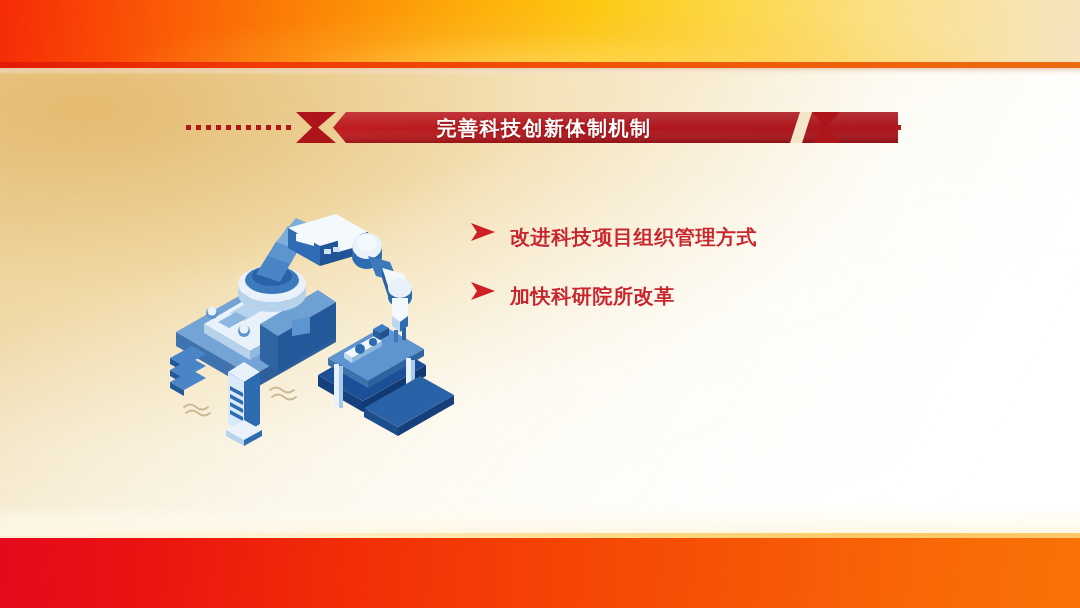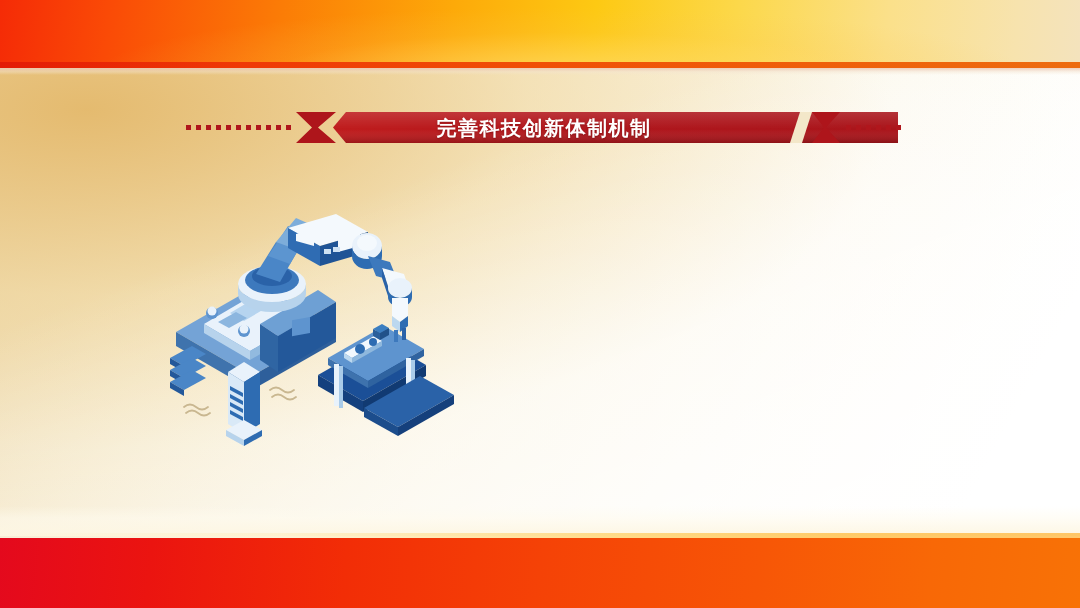--- a/index.html
+++ b/index.html
@@ -330,22 +330,38 @@
         <rect x="86" y="19" width="5" height="5"></rect>
         <rect x="96" y="19" width="5" height="5"></rect>
         <rect x="106" y="19" width="5" height="5"></rect>
       </g>
     </svg>
   </div>
 
   <div class="bullets">
 
 
-
-
+    <div class="bullet">
+      <span class="bullet-arrow">
+        <svg width="26" height="20" viewBox="0 0 26 20" xmlns="http://www.w3.org/2000/svg">
+          <path d="M1 1 L25 10 L1 19 L7 10 Z" fill="#cf2027"></path>
+        </svg>
+      </span>
+      <span class="bullet-text">改进科技项目组织管理方式</span>
+    </div>
+
+
+    <div class="bullet">
+      <span class="bullet-arrow">
+        <svg width="26" height="20" viewBox="0 0 26 20" xmlns="http://www.w3.org/2000/svg">
+          <path d="M1 1 L25 10 L1 19 L7 10 Z" fill="#cf2027"></path>
+        </svg>
+      </span>
+      <span class="bullet-text">加快科研院所改革</span>
+    </div>
 
   </div>
 
   <div class="botbar-fade"></div>
   <div class="botbar-hi"></div>
   <div class="botbar"></div>
 
 </div>
 
 </body></html>

